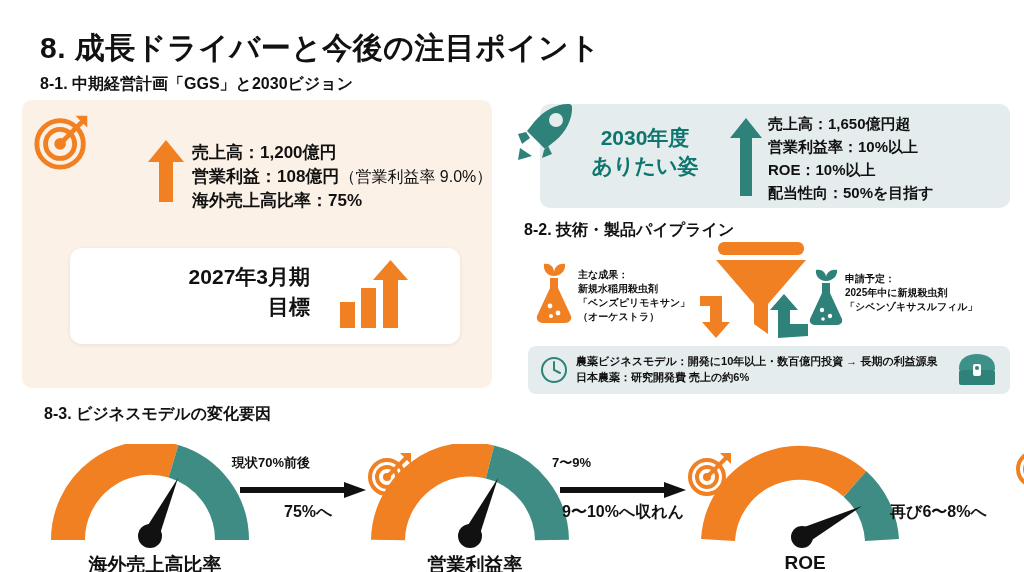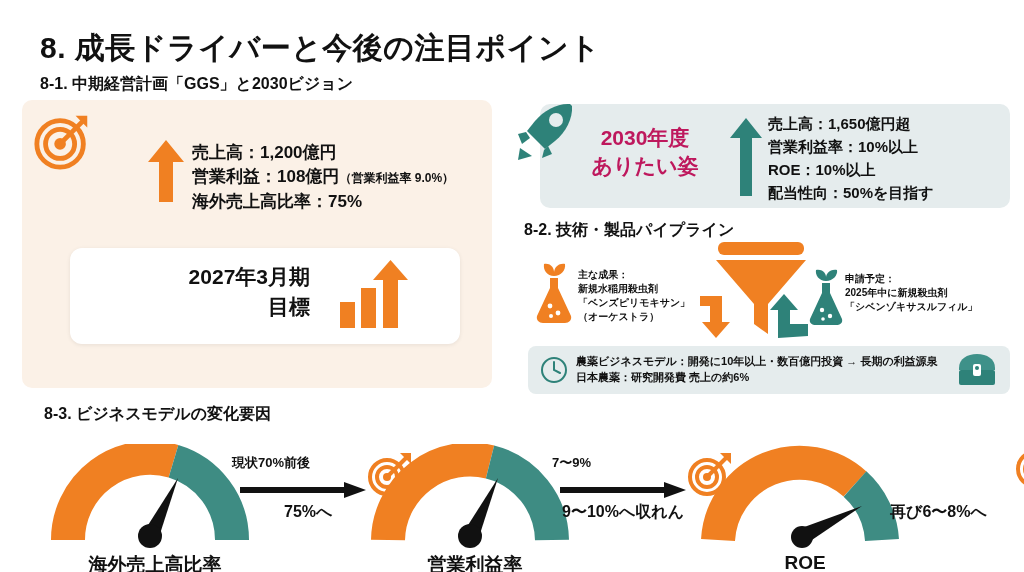--- a/index.html
+++ b/index.html
@@ -29,42 +29,42 @@
   .beige-panel{
     position:absolute;left:22px;top:100px;width:470px;height:288px;
     background:#fbf1e7;border-radius:10px;
   }
   .target-icon-tl{position:absolute;left:32px;top:110px;width:62px;height:62px;}
   .kpi-arrow-left{position:absolute;left:148px;top:140px;width:36px;height:62px;}
   .kpi-left-text{
     position:absolute;left:192px;top:141px;
     font-size:17px;font-weight:bold;line-height:24px;color:#111;
   }
-  .kpi-left-text .small{font-size:12px;font-weight:bold;}
+  .kpi-left-text .small{font-size:16px;font-weight:normal;}
 
   .white-card{
     position:absolute;left:70px;top:248px;width:390px;height:96px;
     background:#fff;border-radius:12px;
     box-shadow:0 1px 4px rgba(0,0,0,0.08);
   }
   .card-label{
     position:absolute;left:90px;top:262px;width:220px;
     text-align:right;font-size:21px;font-weight:bold;line-height:30px;color:#111;
   }
   .bar-icon{position:absolute;left:338px;top:258px;width:74px;height:72px;}
 
   
   .teal-panel{
     position:absolute;left:540px;top:104px;width:470px;height:104px;
     background:#e5eced;border-radius:10px;
   }
   .rocket-icon{position:absolute;left:512px;top:98px;width:66px;height:66px;}
   .vision-label{
     position:absolute;left:570px;top:124px;width:150px;
-    font-size:21px;font-weight:bold;line-height:28px;color:#be185d;text-align:center;
+    font-size:21px;font-weight:bold;line-height:28px;color:#0f766e;text-align:center;
   }
   .kpi-arrow-teal{position:absolute;left:730px;top:118px;width:32px;height:78px;}
   .kpi-right-text{
     position:absolute;left:768px;top:112px;
     font-size:15px;font-weight:bold;line-height:23px;color:#111;
   }
 
   
   .flask-left{position:absolute;left:533px;top:262px;width:42px;height:62px;}
   .pipe-left-text{

